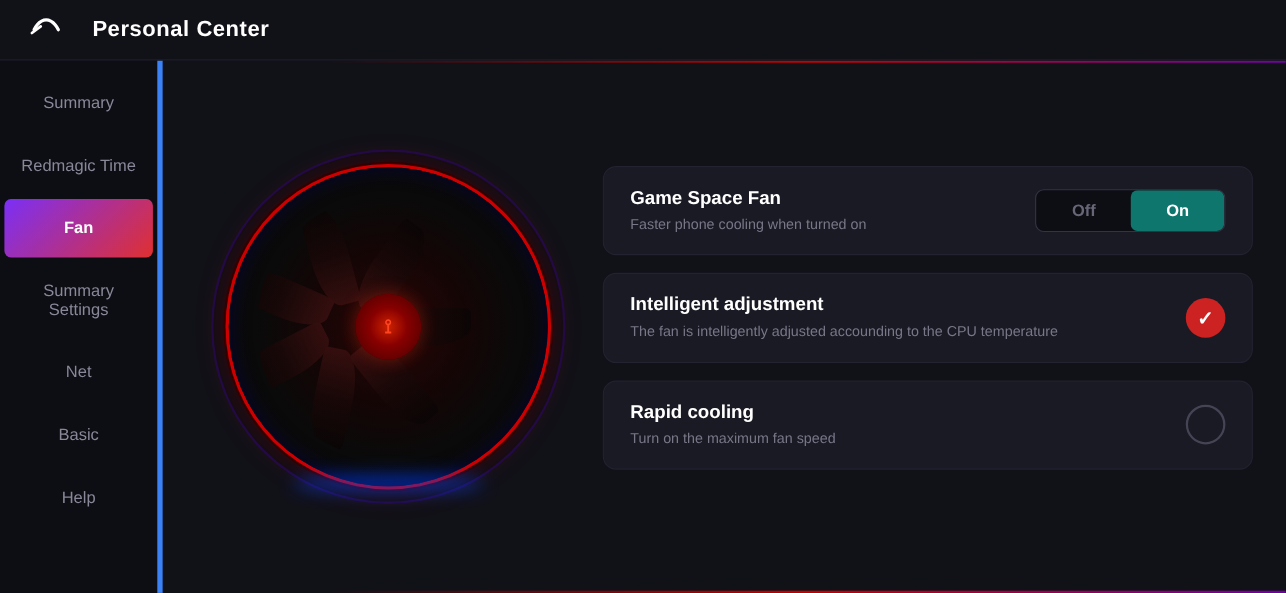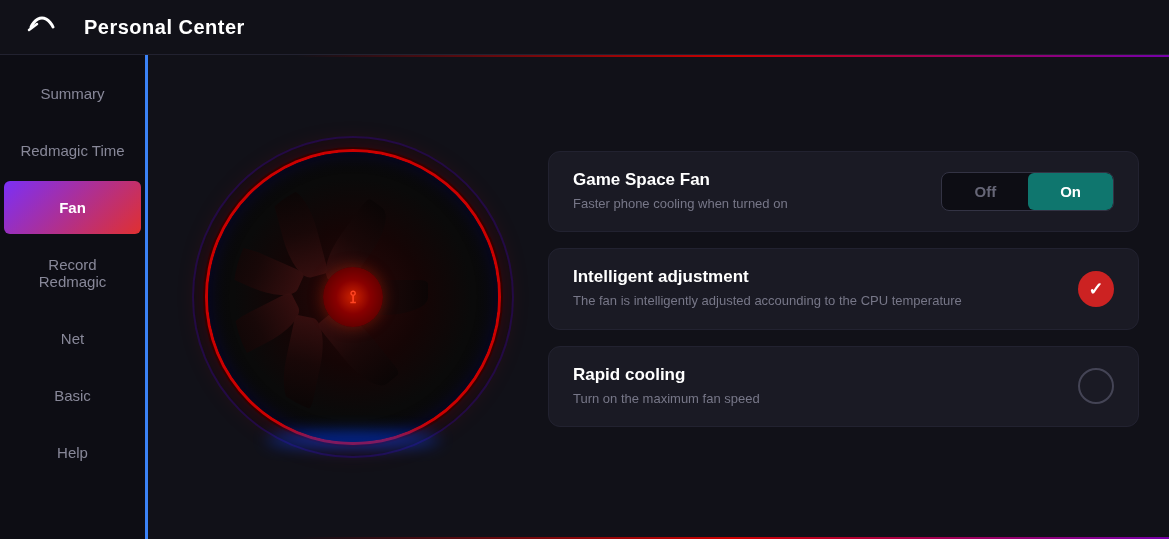--- a/index.html
+++ b/index.html
@@ -46,21 +46,21 @@
     }
 
     
     .sidebar {
       width: 148px;
       background: #0d0d14;
       display: flex;
       flex-direction: column;
       padding-top: 10px;
       flex-shrink: 0;
-      border-right: 3px solid #3b82f6;
+      border-right: 5px solid #3b82f6;
     }
     .sidebar-item {
       padding: 18px 10px;
       color: #888899;
       font-size: 15px;
       text-align: center;
       cursor: pointer;
       border-radius: 6px;
       margin: 2px 4px;
       position: relative;
@@ -298,21 +298,21 @@
     <div class="sidebar-item">
       <span>Summary</span>
     </div>
     <div class="sidebar-item">
       <span>Redmagic Time</span>
     </div>
     <div class="sidebar-item active">
       <span>Fan</span>
     </div>
     <div class="sidebar-item">
-      <span>Record Redmagic</span>
+      <span>Summary Settings</span>
     </div>
     <div class="sidebar-item">
       <span>Net</span>
     </div>
     <div class="sidebar-item">
       <span>Basic</span>
     </div>
     <div class="sidebar-item">
       <span>Help</span>
     </div>

